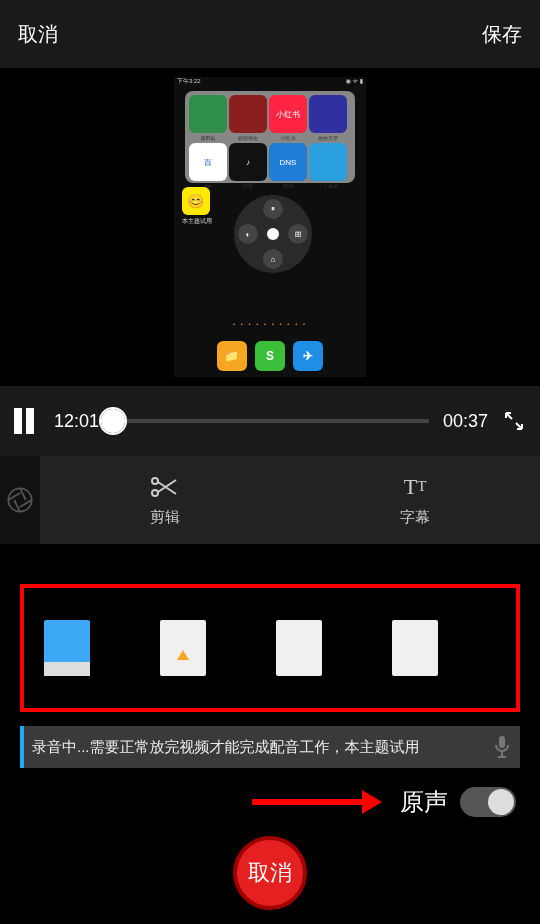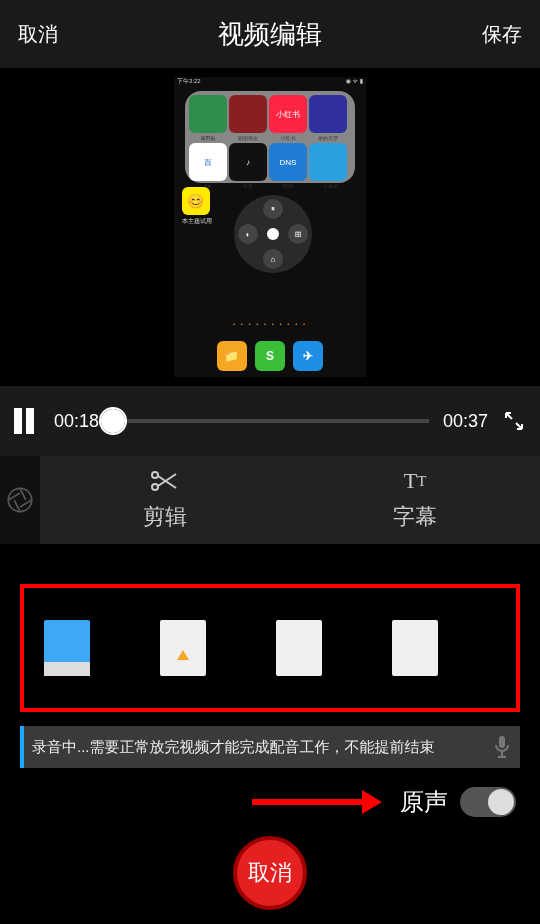--- a/index.html
+++ b/index.html
@@ -35,21 +35,21 @@
   background: #0e0e0e;
   position: relative;
   overflow: hidden;
 }
 .status-bar { height: 10px; display:flex; justify-content:space-between; padding:0 3px; font-size:6px; color:#ccc;}
 .folder-area {
   margin: 4px auto 0 auto;
   width: 170px;
   height: 92px;
   background: rgba(255,255,255,0.5);
-  border-radius: 16px;
+  border-radius: 8px;
   display: flex;
   flex-wrap: wrap;
   padding: 4px;
   gap: 2px;
 }
 .app-icon {
   width: 38px; height: 38px; border-radius: 6px;
   display:flex; align-items:center; justify-content:center;
   font-size: 8px; color:#fff; flex-direction:column;
 }
@@ -108,21 +108,21 @@
 }
 .lens svg{width:28px;height:28px;}
 .tab {
   flex: 1;
   display:flex; flex-direction:column; align-items:center; justify-content:center;
   gap: 8px;
   color: #ccc;
 }
 .tab.active { color: #1fa8ff; }
 .tab .ticon { height: 26px; display:flex; align-items:center; justify-content:center;}
-.tab .tlabel { font-size: 22px; }
+.tab .tlabel { font-size: 15px; }
 
 .strip-box {
   margin: 40px 20px 14px 20px;
   border: 4px solid #ff0000;
   padding: 30px 14px;
   background: #000;
 }
 .strip {
   display: flex;
   height: 60px;
@@ -173,21 +173,20 @@
   background:#e52020; border:4px solid #a00000;
   display:flex; align-items:center; justify-content:center;
   font-size: 22px; color:#fff;
 }
 </style>
 </head>
 <body>
 
 <div class="header">
   <div class="header-btn">取消</div>
-  <div class="header-title">视频编辑</div>
   <div class="header-btn">保存</div>
 </div>
 
 <div class="preview">
   <div class="preview-inner">
     <div class="status-bar">
       <span>下午3:22</span>
       <span>◉ ᯤ ▮</span>
     </div>
     <div class="folder-area" id="folder">
@@ -242,21 +241,21 @@
         <div class="dicon" style="background: rgb(31, 143, 230); color: rgb(255, 255, 255);">✈</div>
       </div>
   </div>
 </div>
 
 <div class="playbar">
   <div class="play-pause">
       <span></span>
       <span></span>
     </div>
-  <div class="time">00:18</div>
+  <div class="time">12:01</div>
   <div class="slider">
     <div class="knob"></div>
   </div>
   <div class="time">00:37</div>
   <div class="expand">
     <svg viewBox="0 0 24 24" fill="none" stroke="#fff" stroke-width="2">
       <path d="M4 4 L10 10 M4 4 H9 M4 4 V9 M20 20 L14 14 M20 20 H15 M20 20 V15"></path>
     </svg>
   </div>
 </div>
@@ -302,21 +301,21 @@
     <div class="seg"></div>
     <div class="seg">
         <div class="thumb"></div>
       </div>
     <div class="seg"></div>
   </div>
 </div>
 
 <div class="rec-row">
   <div class="rec-bar"></div>
-  <div class="rec-text">录音中...需要正常放完视频才能完成配音工作，不能提前结束</div>
+  <div class="rec-text">录音中...需要正常放完视频才能完成配音工作，本主题试用</div>
   <div class="mic">
     <svg width="18" height="24" viewBox="0 0 18 24" fill="#777">
       <rect x="6" y="1" width="6" height="12" rx="3"></rect>
       <path d="M3 10 A6 6 0 0 0 15 10 M9 16 V22 M5 22 H13" stroke="#777" stroke-width="2" fill="none"></path>
     </svg>
   </div>
 </div>
 
 <div class="sound-row">
   <div class="arrow">

